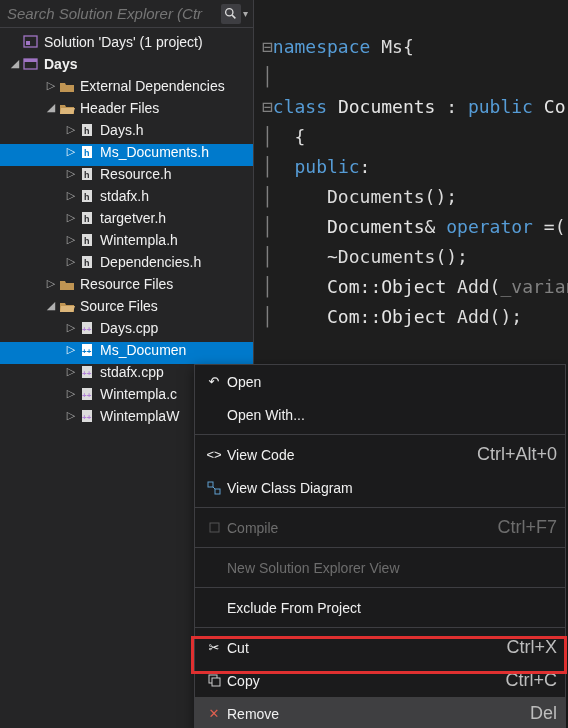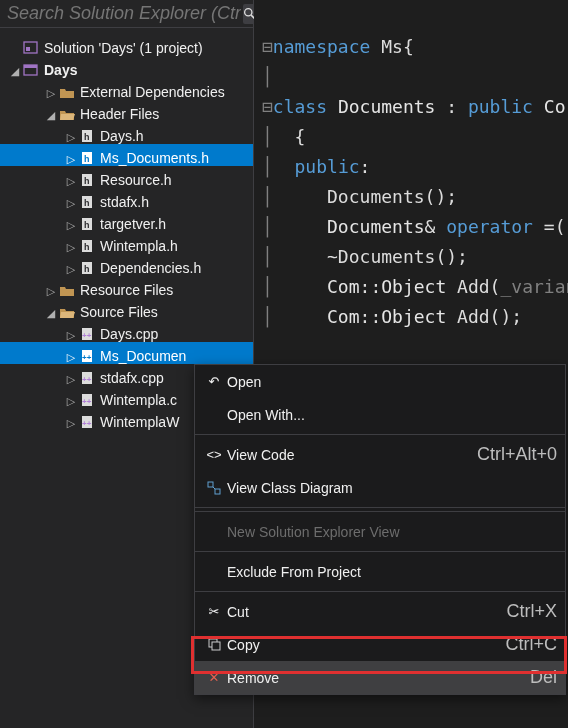--- a/index.html
+++ b/index.html
@@ -1,24 +1,24 @@
 <!DOCTYPE html>
 <html><head>
 <meta charset="utf-8">
 <style>
   * { box-sizing: border-box; margin: 0; padding: 0; }
   body { width: 568px; height: 728px; background: #2d2d30; font-family: "Segoe UI", sans-serif; font-size: 13px; color: #f0f0f0; overflow: hidden; position: relative; }
   .container { display: flex; height: 100%; }
   .explorer { width: 254px; background: #252526; border-right: 1px solid #3e3e42; display: flex; flex-direction: column; }
   .search-row { display: flex; align-items: center; padding: 3px 5px; border-bottom: 1px solid #3e3e42; height: 28px; }
-  .search-input { flex: 1; background: transparent; border: none; color: #d946ef; font-size: 18px; font-style: italic; outline: none; padding: 2px; }
+  .search-input { flex: 1; background: transparent; border: none; color: #d946ef; font-size: 15px; font-style: italic; outline: none; padding: 2px; }
   .search-box-icon { width: 20px; height: 20px; display: flex; align-items: center; justify-content: center; color: #cccccc; background: #3e3e42; border-radius: 2px; }
   .dropdown-arrow { color: #aaa; font-size: 10px; margin-left: 2px;}
   .tree { padding-top: 6px; }
-  .tree-row { display: flex; align-items: flex-end; height: 22px; padding-left: 4px; white-space: nowrap; overflow: hidden; }
+  .tree-row { display: flex; align-items: flex-start; height: 22px; padding-left: 4px; white-space: nowrap; overflow: hidden; }
   .tree-row.selected { background: #007acc; color: #fff; }
   .arrow { width: 14px; height: 14px; display: inline-flex; align-items: center; justify-content: center; color: #b0b0b0; font-size: 11px; }
   .arrow.blank { visibility: hidden; }
   .icon { width: 18px; height: 16px; display: inline-flex; align-items: center; justify-content: center; margin-right: 4px; font-size: 12px; }
   .label { font-size: 14px; }
   .bold { font-weight: 600; }
   .ind1 { padding-left: 8px; }
   .ind3 { padding-left: 44px; }
   .ind4 { padding-left: 64px; }
 
@@ -274,20 +274,29 @@
       <span class="menu-icon">
         <svg width="14" height="14">
           <rect x="1" y="1" width="5" height="5" stroke="#60a0d0" fill="none"></rect>
           <rect x="8" y="8" width="5" height="5" stroke="#60a0d0" fill="none"></rect>
           <line x1="6" y1="6" x2="8" y2="8" stroke="#60a0d0"></line>
         </svg>
       </span>
       <span class="menu-label">View Class Diagram</span>
     </div>
   <div class="menu-sep"></div>
+  <div class="menu-item disabled">
+      <span class="menu-icon">
+        <svg width="13" height="13">
+          <rect x="2" y="2" width="9" height="9" stroke="#555" fill="none"></rect>
+        </svg>
+      </span>
+      <span class="menu-label">Compile</span>
+      <span class="menu-shortcut">Ctrl+F7</span>
+    </div>
   <div class="menu-sep"></div>
   <div class="menu-item disabled">
       <span class="menu-icon"></span>
       <span class="menu-label">New Solution Explorer View</span>
     </div>
   <div class="menu-sep"></div>
   <div class="menu-item">
       <span class="menu-icon"></span>
       <span class="menu-label">Exclude From Project</span>
     </div>

